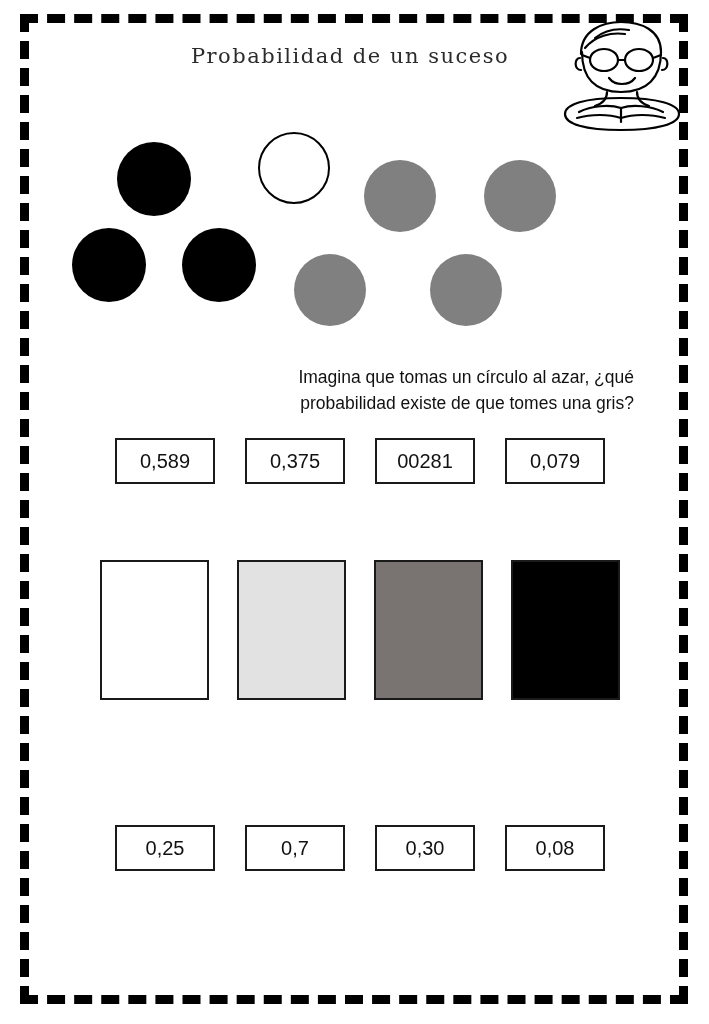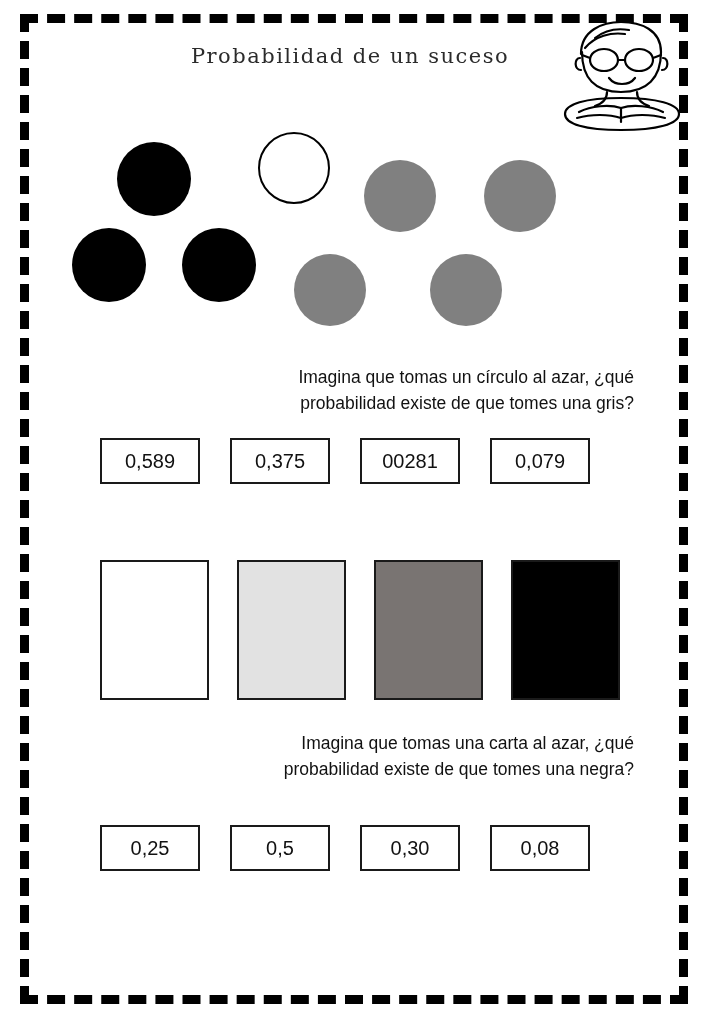--- a/index.html
+++ b/index.html
@@ -90,21 +90,21 @@
   }
   .question-1 { top: 364px; }
   .question-2 { top: 730px; }
 
   
   .options {
     position: absolute;
     left: 100px;
     width: 520px;
     display: flex;
-    justify-content: flex-start;
+    justify-content: center;
     gap: 30px;
   }
   .options-1 { top: 438px; }
   .options-2 { top: 825px; }
 
   .option-box {
     width: 100px;
     height: 46px;
     border: 2px solid #1a1a1a;
     background: #ffffff;
@@ -196,25 +196,21 @@
     <div class="option-box">0,079</div>
   </div>
 
   <div class="cards">
     <div class="card" style="background:#ffffff;"></div>
     <div class="card" style="background:#e2e2e2;"></div>
     <div class="card" style="background:#797472;"></div>
     <div class="card" style="background:#000000;"></div>
   </div>
 
-  <div class="question question-2">
-    <div>Imagina que tomas una carta al azar, ¿qué</div>
-    <div>probabilidad existe de que tomes una negra?</div>
-  </div>
 
   <div class="options options-2">
     <div class="option-box">0,25</div>
-    <div class="option-box">0,5</div>
+    <div class="option-box">0,7</div>
     <div class="option-box">0,30</div>
     <div class="option-box">0,08</div>
   </div>
 
 </div>
 
 </body></html>

